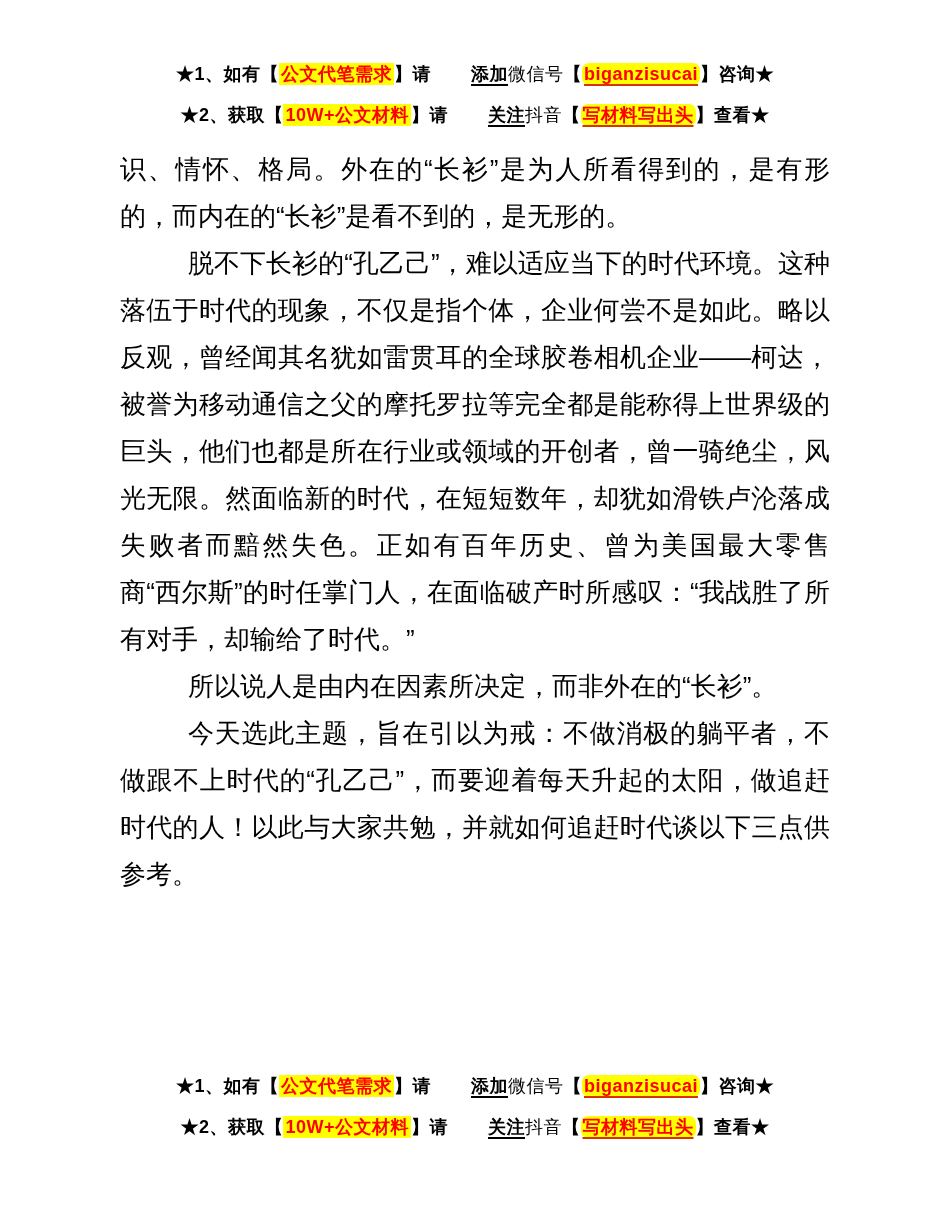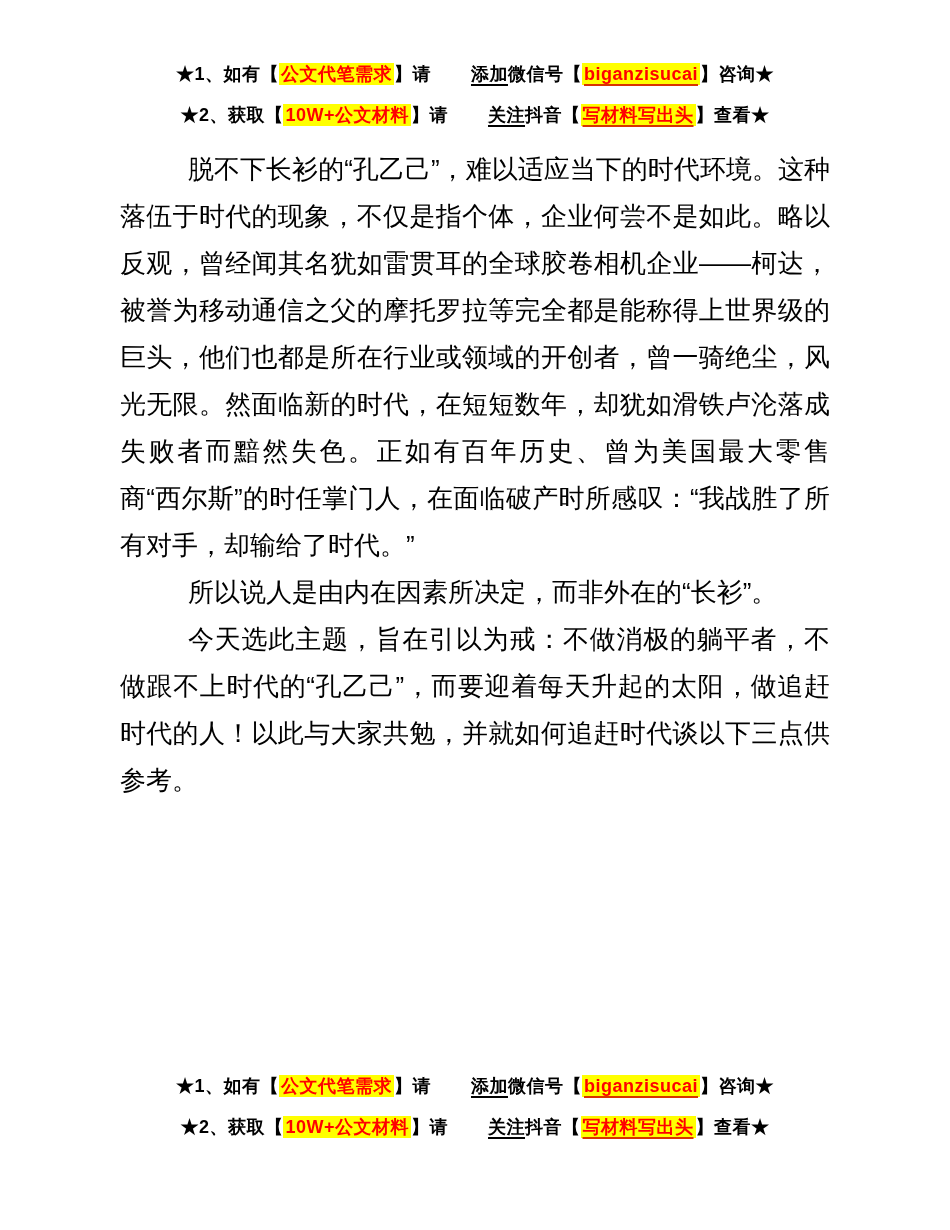--- a/index.html
+++ b/index.html
@@ -31,22 +31,23 @@
     text-decoration:underline;
     text-decoration-thickness:2px;
     text-underline-offset:4px;
     margin-left:40px;
   }
   .ul-red{
     text-decoration:underline;
     text-decoration-color:#d93400;
     text-decoration-thickness:2px;
     text-underline-offset:4px;
+    border-radius:7px;
   }
-  .lite{font-weight:bold;}
+  .lite{font-weight:normal;}
   
   .doc-body{
     position:absolute;
     left:120px;width:710px;top:146px;
     font-size:26px;
     line-height:47px;
     text-align:justify;
     text-justify:inter-ideograph;
   }
   .doc-body p{margin:0;padding:0;}
@@ -61,20 +62,21 @@
   <div class="ad-banner top">
     <div class="ad-line">
       <span>★1、如有【</span><span class="hl red">公文代笔需求</span><span>】请</span><span class="ul-black">添加</span><span class="lite">微信号</span><span>【</span><span class="hl red ul-red">biganzisucai</span><span>】咨询★</span>
     </div>
     <div class="ad-line">
       <span>★2、获取【</span><span class="hl red">10W+公文材料</span><span>】请</span><span class="ul-black">关注</span><span class="lite">抖音</span><span>【</span><span class="hl red ul-red">写材料写出头</span><span>】查看★</span>
     </div>
   </div>
 
   <div class="doc-body">
+    <p class="noindent">识、情怀、格局。外在的“长衫”是为人所看得到的，是有形的，而内在的“长衫”是看不到的，是无形的。</p>
     <p class="indent">脱不下长衫的“孔乙己”，难以适应当下的时代环境。这种落伍于时代的现象，不仅是指个体，企业何尝不是如此。略以反观，曾经闻其名犹如雷贯耳的全球胶卷相机企业——柯达，被誉为移动通信之父的摩托罗拉等完全都是能称得上世界级的巨头，他们也都是所在行业或领域的开创者，曾一骑绝尘，风光无限。然面临新的时代，在短短数年，却犹如滑铁卢沦落成失败者而黯然失色。正如有百年历史、曾为美国最大零售商“西尔斯”的时任掌门人，在面临破产时所感叹：“我战胜了所有对手，却输给了时代。”</p>
     <p class="indent">所以说人是由内在因素所决定，而非外在的“长衫”。</p>
     <p class="indent">今天选此主题，旨在引以为戒：不做消极的躺平者，不做跟不上时代的“孔乙己”，而要迎着每天升起的太阳，做追赶时代的人！以此与大家共勉，并就如何追赶时代谈以下三点供参考。</p>
   </div>
 
   <div class="ad-banner bottom">
     <div class="ad-line">
       <span>★1、如有【</span><span class="hl red">公文代笔需求</span><span>】请</span><span class="ul-black">添加</span><span class="lite">微信号</span><span>【</span><span class="hl red ul-red">biganzisucai</span><span>】咨询★</span>
     </div>
     <div class="ad-line">

